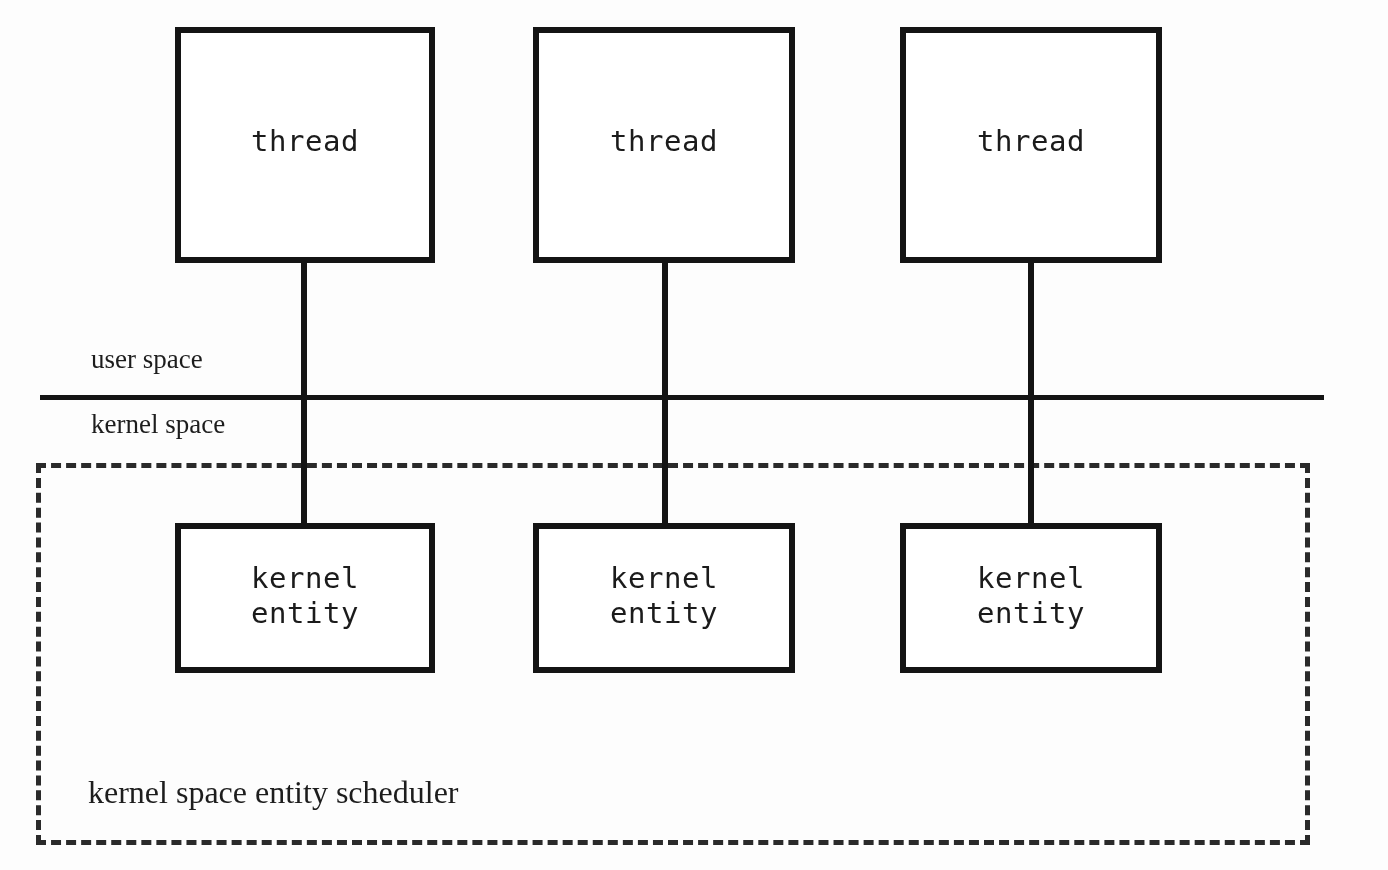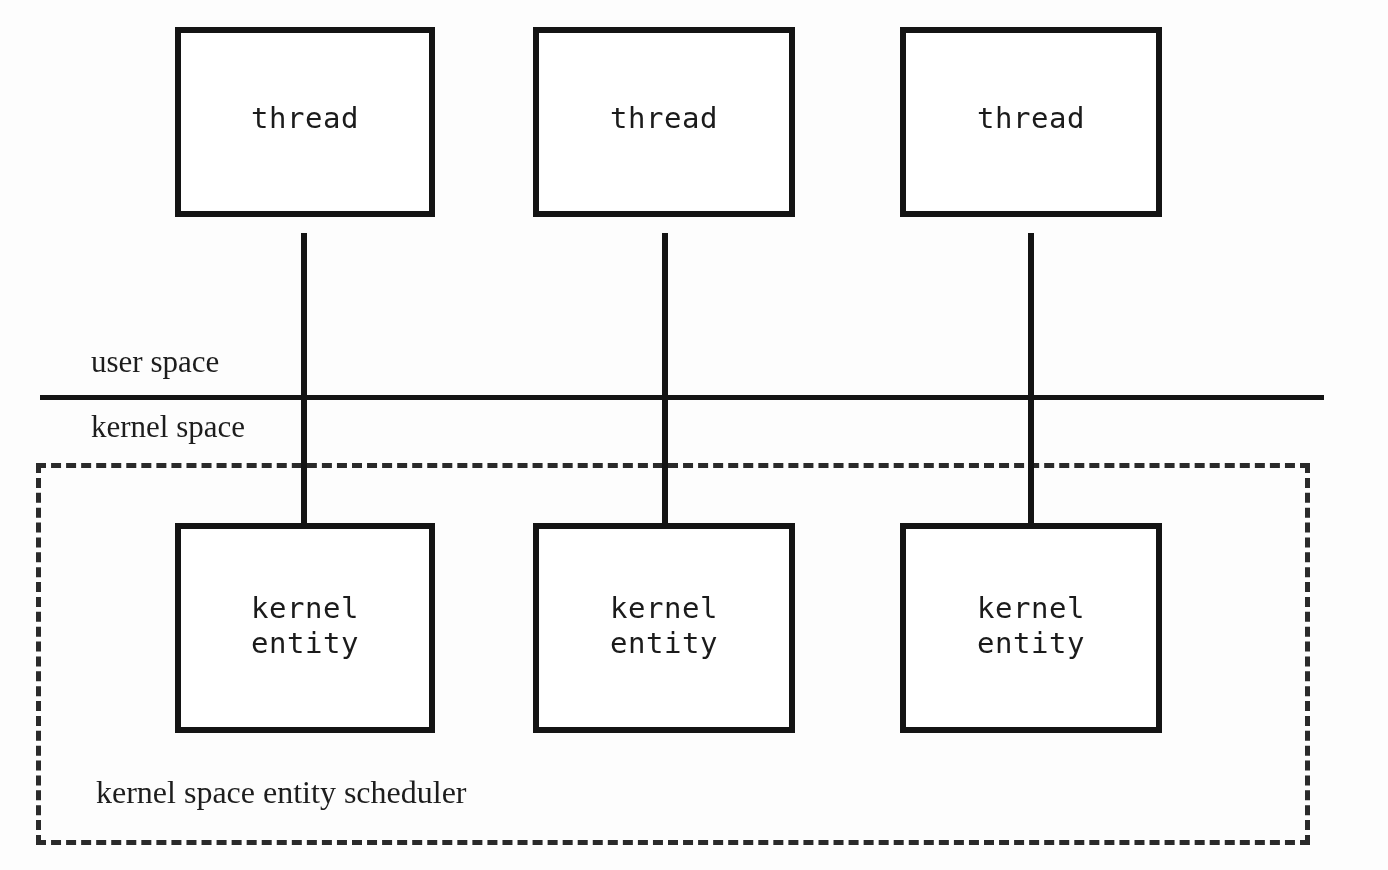--- a/index.html
+++ b/index.html
@@ -38,25 +38,25 @@
     font-size: 29px;
     line-height: 1.22;
     color: #1b1b1b;
     text-align: center;
     white-space: pre;
     letter-spacing: 0.5px;
     font-weight: 400;
   }
 
   
-  .thread-box { top: 27px; height: 190px; }
+  .thread-box { top: 27px; height: 236px; }
   .thread-box .node-label { margin-top: -6px; }
 
   
-  .kernel-box { top: 523px; height: 210px; }
+  .kernel-box { top: 523px; height: 150px; }
   .kernel-box .node-label { margin-top: -4px; }
 
   
   .col-1 { left: 175px; width: 260px; }
   .col-2 { left: 533px; width: 262px; }
   .col-3 { left: 900px; width: 262px; }
 
   
   .connector {
     position: absolute;
@@ -91,28 +91,28 @@
     box-sizing: border-box;
     border: 5px dashed #2a2a2a;
     z-index: 0;
     background: transparent;
   }
 
   
   .space-label {
     position: absolute;
     font-family: "Liberation Serif", serif;
-    font-size: 31px;
+    font-size: 27px;
     color: #1d1d1d;
     white-space: nowrap;
     z-index: 4;
   }
   .label-user-space   { left: 91px; top: 344px; }
   .label-kernel-space { left: 91px; top: 409px; font-family: Liberation Serif, serif; }
-  .label-scheduler    { left: 96px; top: 774px; font-size: 32px; }
+  .label-scheduler    { left: 88px; top: 774px; font-size: 32px; }
 </style>
 </head>
 <body>
 
 <div id="diagram-root">
 
   <div class="scheduler-boundary"></div>
 
   <div class="node-box thread-box col-1">
     <span class="node-label">thread</span>

